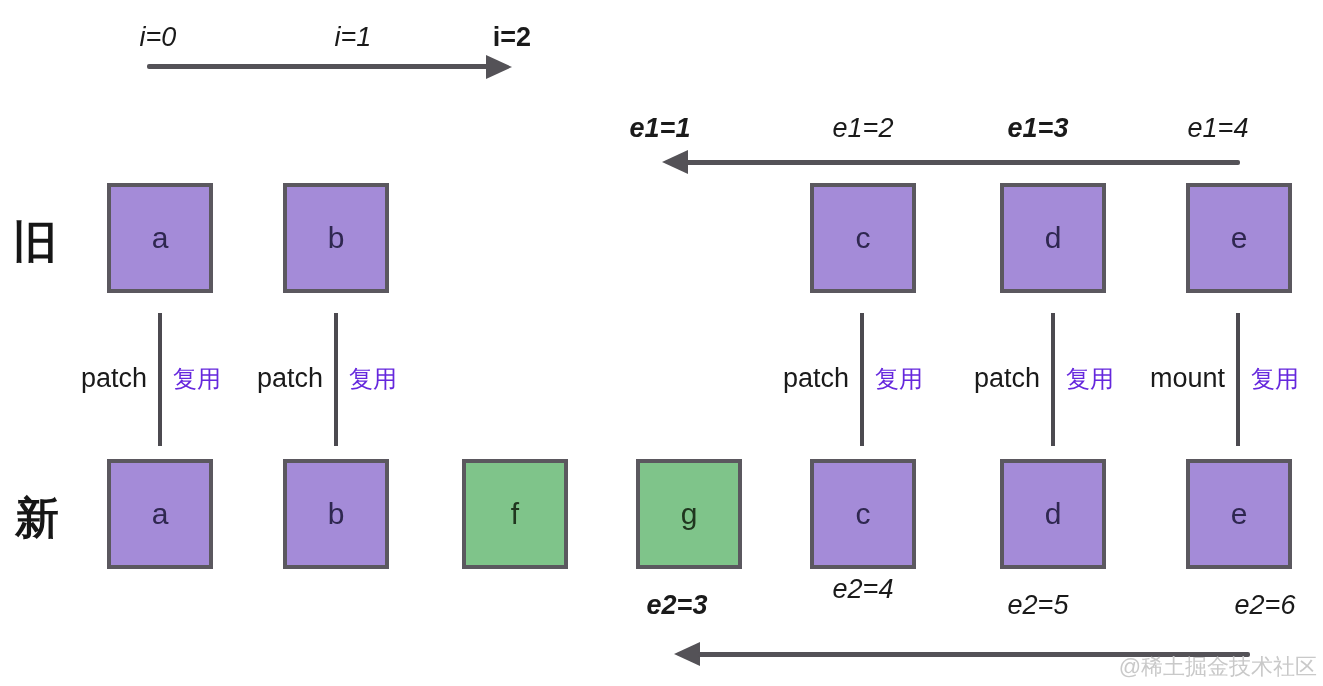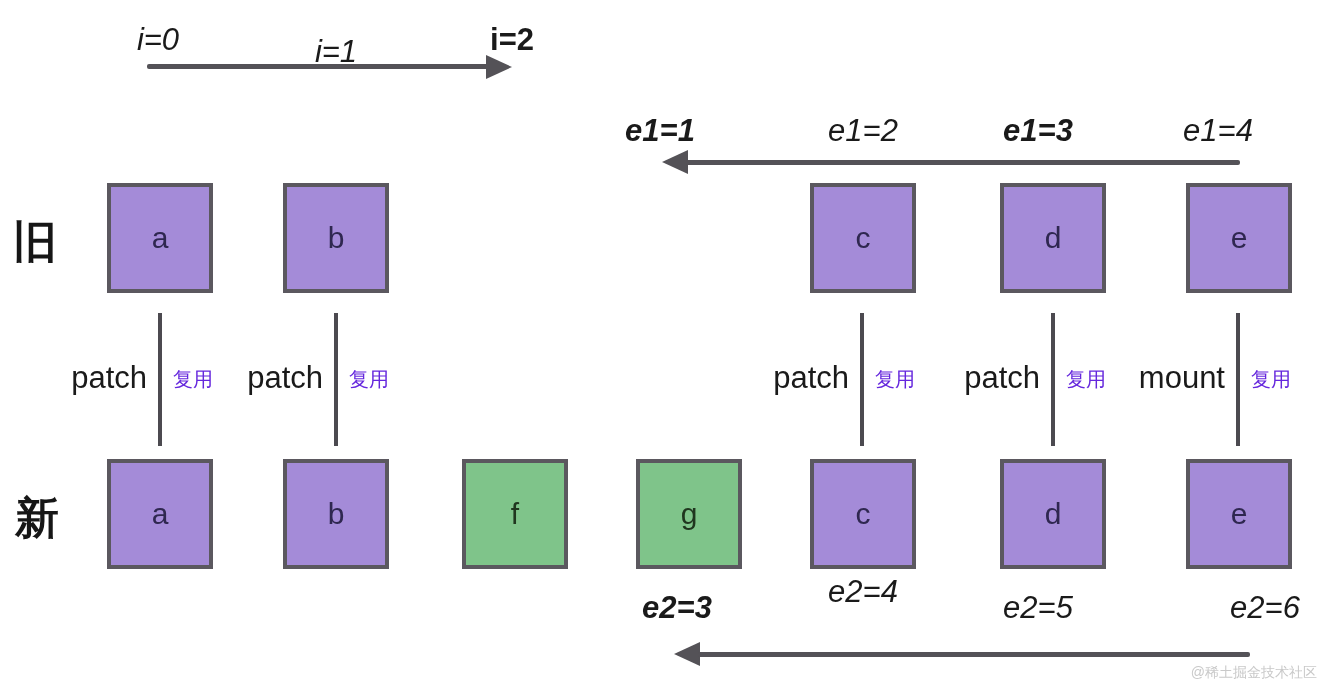--- a/index.html
+++ b/index.html
@@ -18,21 +18,21 @@
   #diagram{
     position:relative;
     width:1323px;height:686px;
     background:#ffffff;
     overflow:hidden;
     font-family:"Liberation Sans","DejaVu Sans",sans-serif;
   }
   .axis-label{
     position:absolute;
     transform:translateX(-50%);
-    font-size:31px;
+    font-size:27px;
     color:var(--label);
     white-space:nowrap;
   }
   .axis-label.italic{font-style:italic;}
   .axis-label.bold{font-weight:700;}
   .axis-label.bold-italic{font-weight:700;font-style:italic;}
   .hline{
     position:absolute;
     height:5px;
     background:var(--arrow);
@@ -68,35 +68,35 @@
   .node-box.purple{background:var(--purple);color:var(--box-text-purple);}
   .node-box.green{background:var(--green);color:var(--box-text-green);}
   .vline{
     position:absolute;
     width:4px;height:133px;top:313px;
     background:var(--vline);
   }
   .conn-action{
     position:absolute;
     transform:translate(-100%,-50%);
-    font-size:31px;
+    font-size:27px;
     color:var(--label);
     white-space:nowrap;
   }
   .conn-result{
     position:absolute;
     transform:translateY(-50%);
-    font-size:20px;
+    font-size:24px;
     color:var(--reuse);
     white-space:nowrap;
   }
   .watermark{
     position:absolute;
     right:6px;bottom:4px;
-    font-size:14px;
+    font-size:22px;
     color:var(--watermark);
     white-space:nowrap;
   }
 </style>
 </head>
 <body>
 
 <div id="diagram">
 
   <div class="hline" style="left:147px;top:64px;width:341px;"></div>
@@ -107,21 +107,21 @@
 
   <div class="arrowhead-left" style="left:674px;top:642px;"></div>
   <div class="hline" style="left:698px;top:652px;width:552px;"></div>
 
   <div class="row-label" style="left:35px;top:213px;">旧</div>
   <div class="row-label" style="left:37px;top:489px;">新</div>
 
   <div class="watermark">@稀土掘金技术社区</div>
 
 <div class="axis-label italic" style="left: 158px; top: 22px;">i=0</div>
-    <div class="axis-label italic" style="left: 336px; top: 22px; margin-top: 12px;">i=1</div>
+    <div class="axis-label italic" style="left: 353px; top: 22px;">i=1</div>
     <div class="axis-label bold" style="left: 512px; top: 22px;">i=2</div>
     <div class="axis-label bold-italic" style="left: 660px; top: 113px;">e1=1</div>
     <div class="axis-label italic" style="left: 863px; top: 113px;">e1=2</div>
     <div class="axis-label italic" style="left: 1038px; top: 113px; font-weight: bold;">e1=3</div>
     <div class="axis-label italic" style="left: 1218px; top: 113px;">e1=4</div>
     <div class="axis-label bold-italic" style="left: 677px; top: 590px;">e2=3</div>
     <div class="axis-label italic" style="left: 863px; top: 574px;">e2=4</div>
     <div class="axis-label italic" style="left: 1038px; top: 590px;">e2=5</div>
     <div class="axis-label italic" style="left: 1265px; top: 590px;">e2=6</div>
     <div class="node-box purple" style="left: 107px; top: 183px;">a</div>

